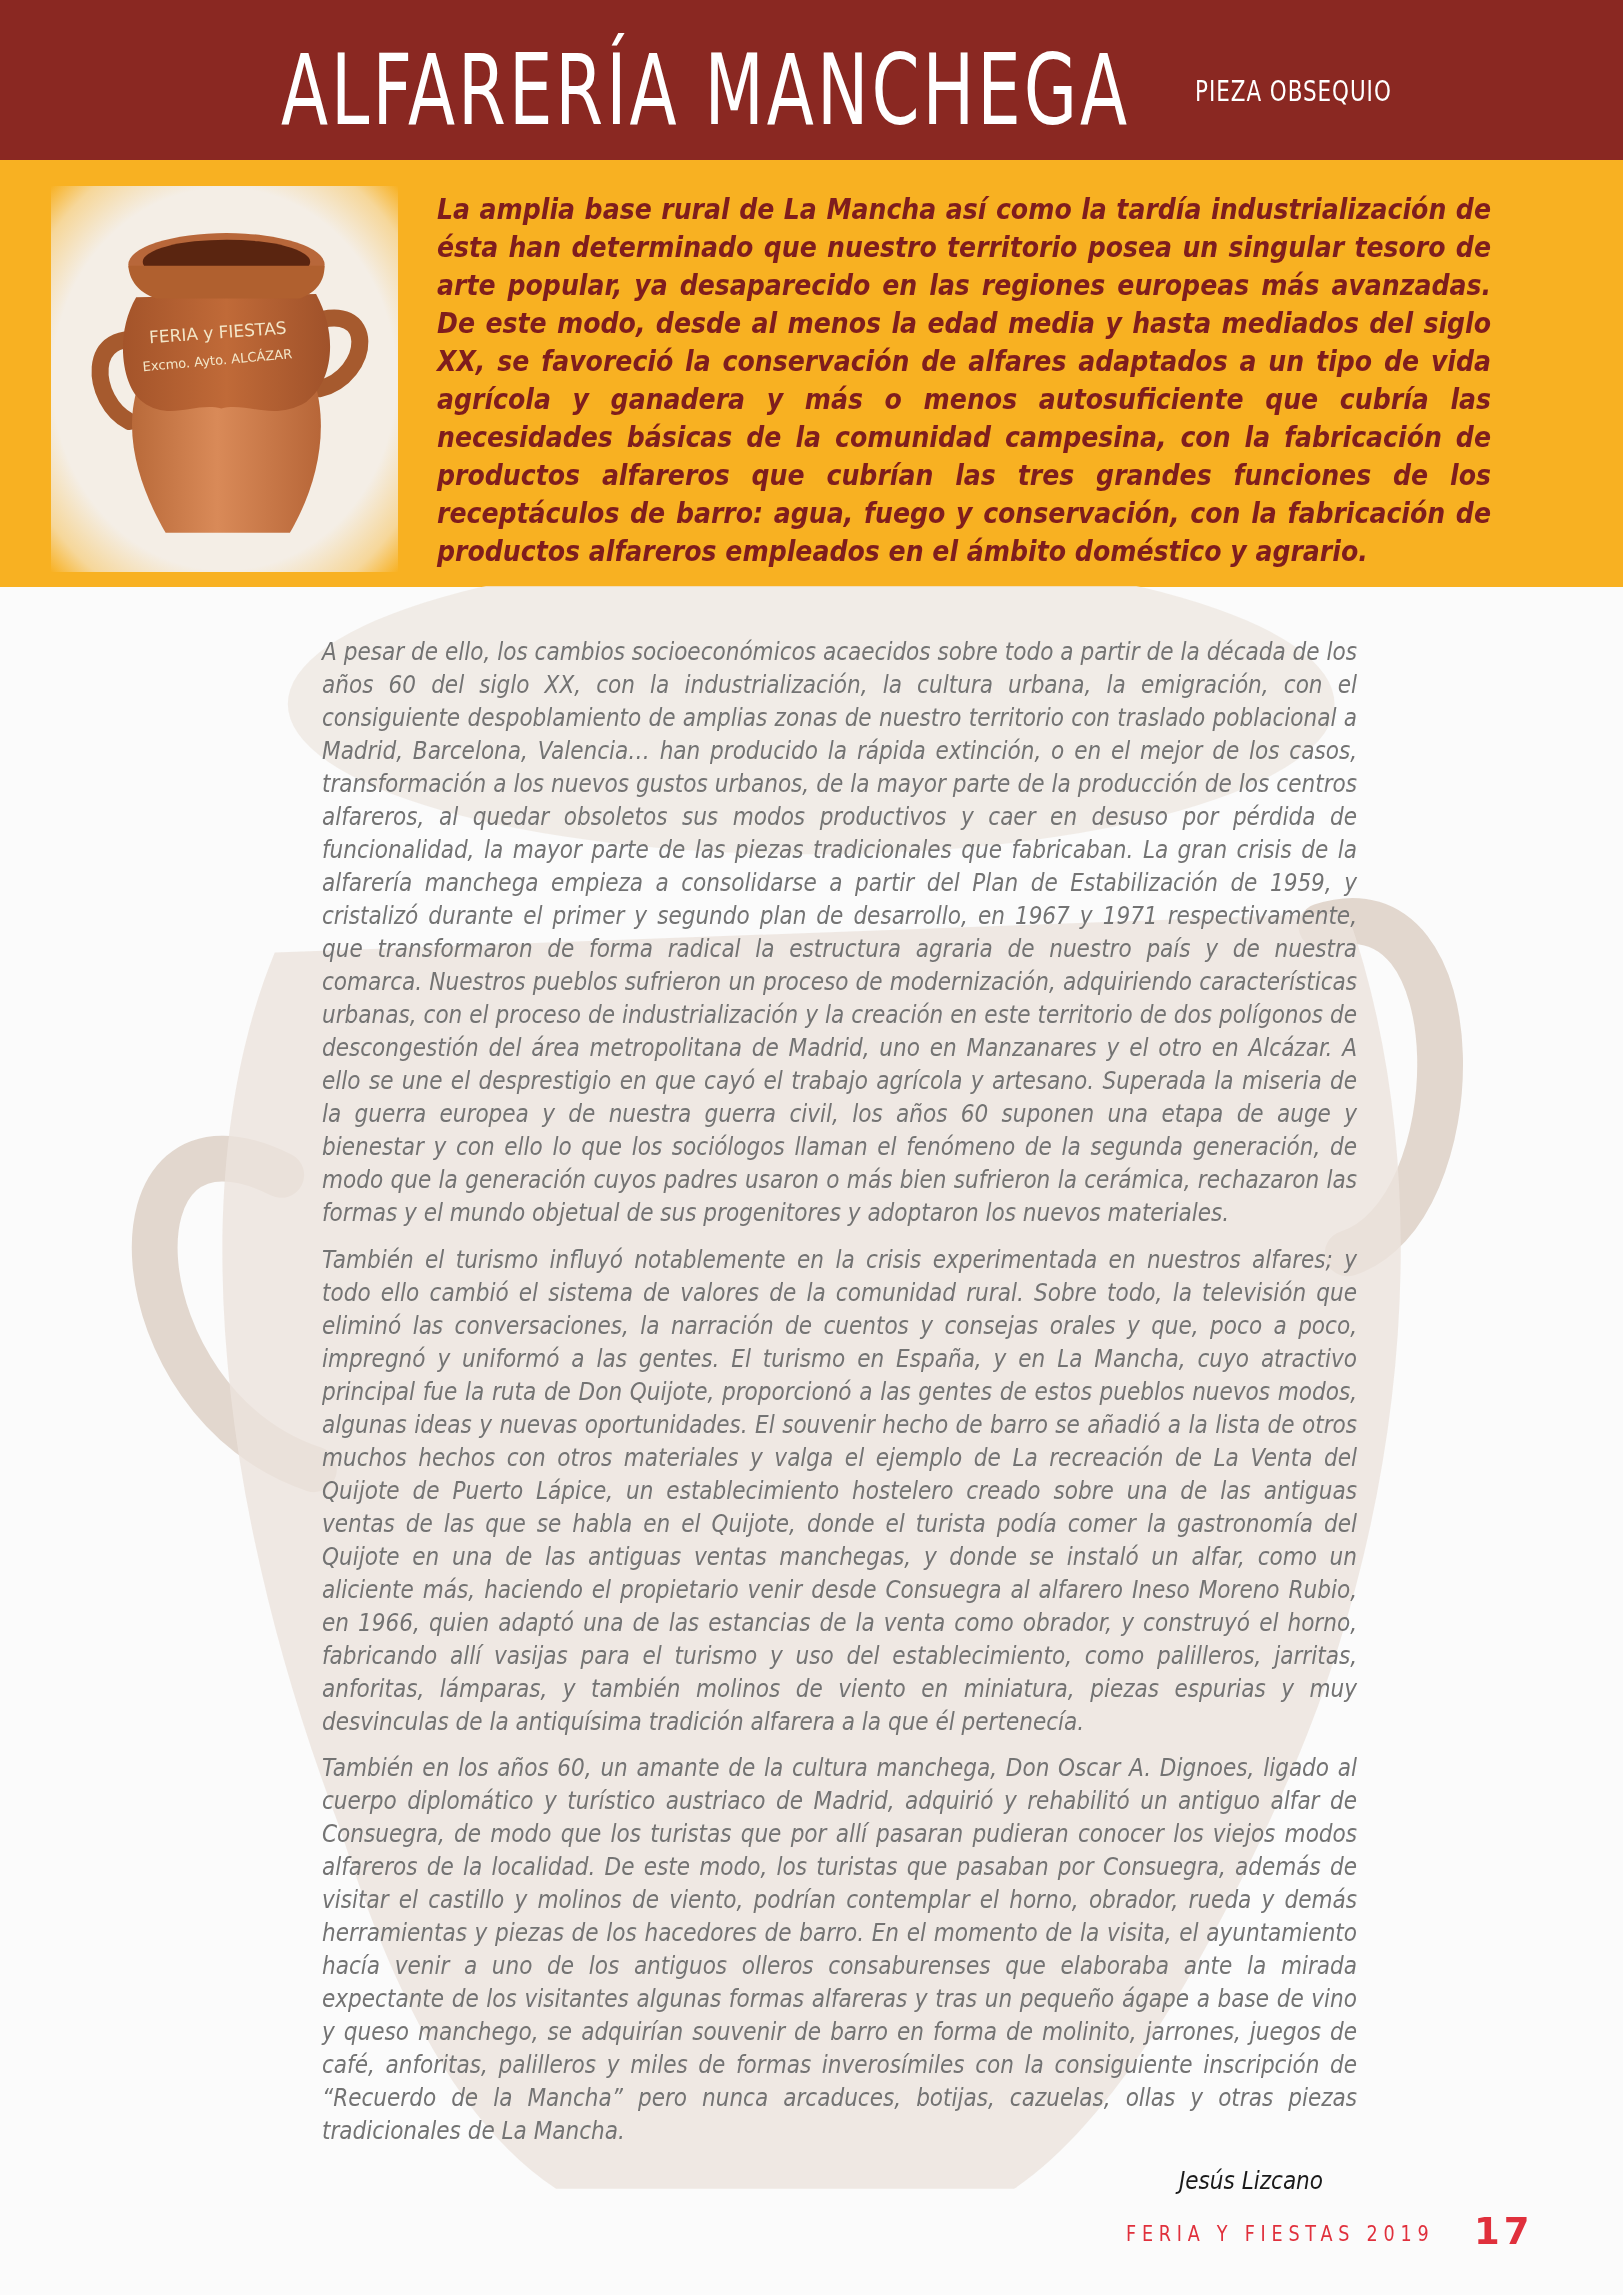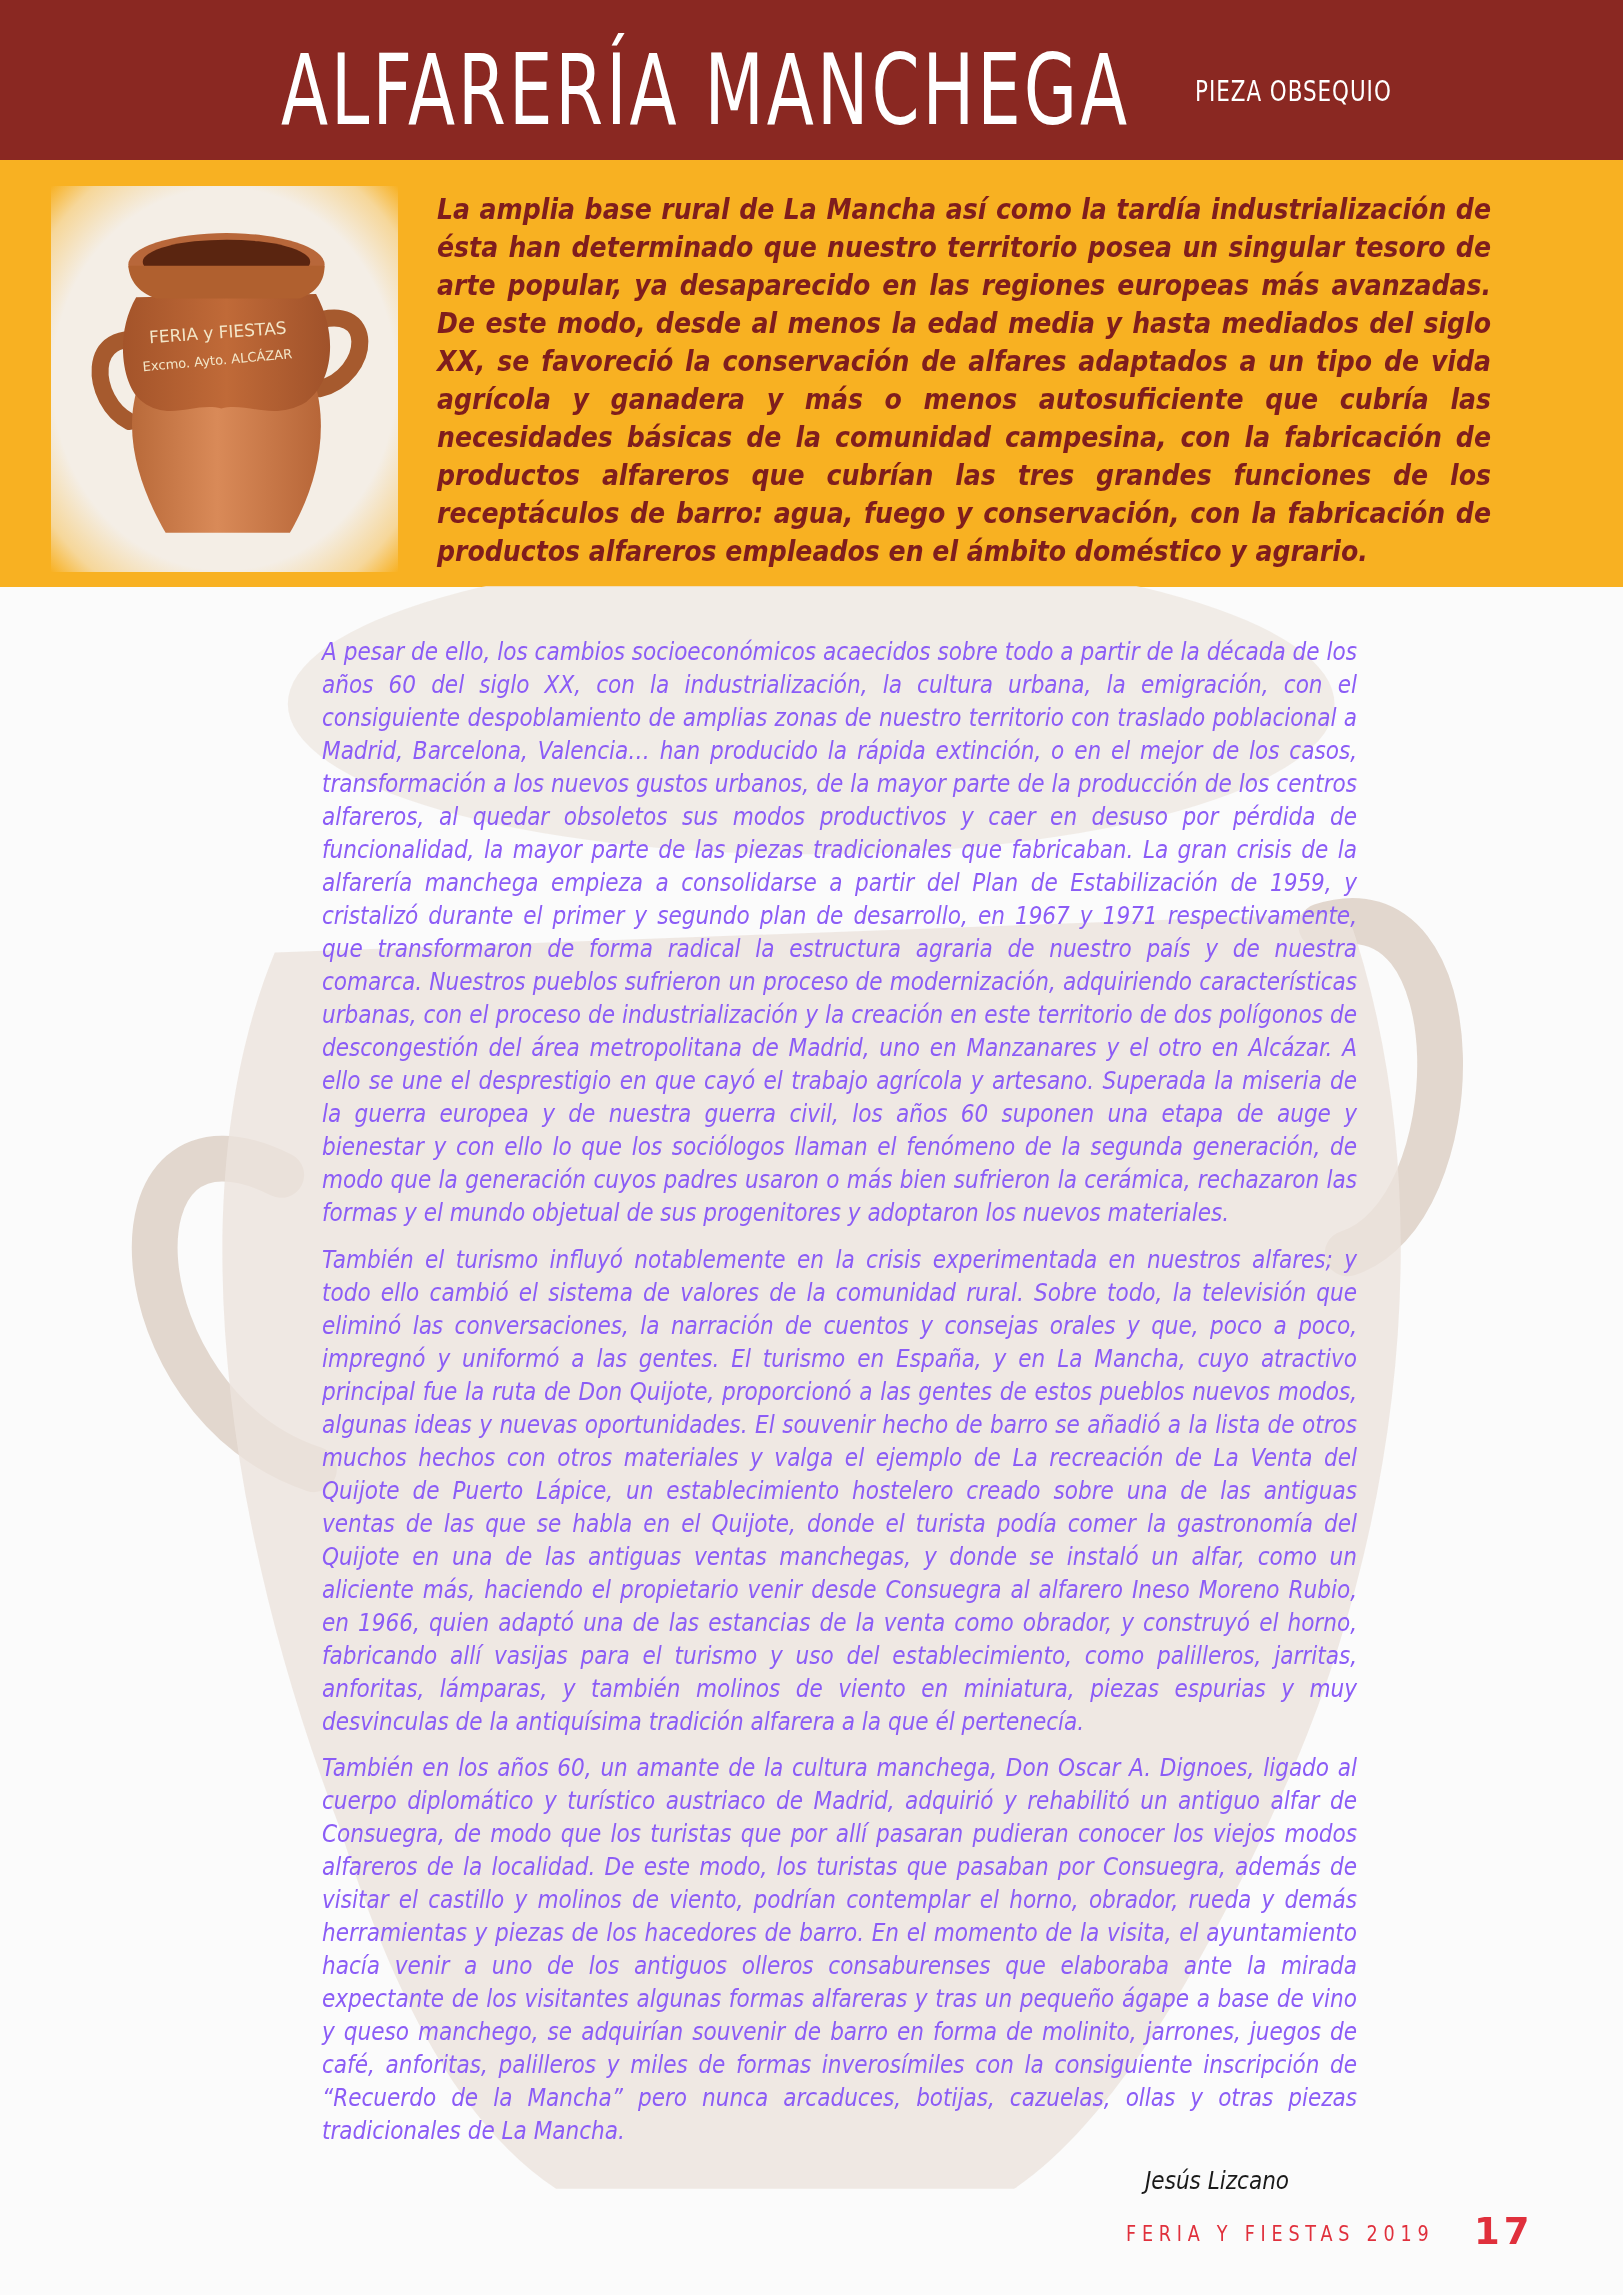--- a/index.html
+++ b/index.html
@@ -46,26 +46,26 @@
     font-size: 28px; line-height: 38px; color: #7f1d1d;
     text-align: justify;
   }
   .bg-jar {
     position: absolute; left: 0; top: 586px; width: 1623px; height: 1709px;
     pointer-events: none;
   }
   .article {
     position: absolute; left: 322px; top: 636px; width: 1035px;
     font-family: "DejaVu Sans Condensed", "DejaVu Sans", sans-serif;
-    font-style: italic; font-size: 24px; line-height: 33px; color: #8b5cf6;
+    font-style: italic; font-size: 24px; line-height: 33px; color: #737373;
     text-align: justify;
   }
   .article p { margin: 0 0 13.7px 0; }
   .author {
-    position: absolute; left: 1145px; top: 2167px; width: 212px; text-align: left;
+    position: absolute; left: 1145px; top: 2167px; width: 212px; text-align: center;
     font-family: "DejaVu Sans Condensed", "DejaVu Sans", sans-serif;
     font-style: italic; font-size: 24px; color: #1a1a1a;
   }
   .footer-label {
     position: absolute; left: 1126px; top: 2221px;
     font-family: "DejaVu Sans", sans-serif;
     font-size: 22px; letter-spacing: 7.2px; color: #e0303c;
     transform: scaleX(0.8); transform-origin: left top; white-space: nowrap;
   }
   .page-number {

